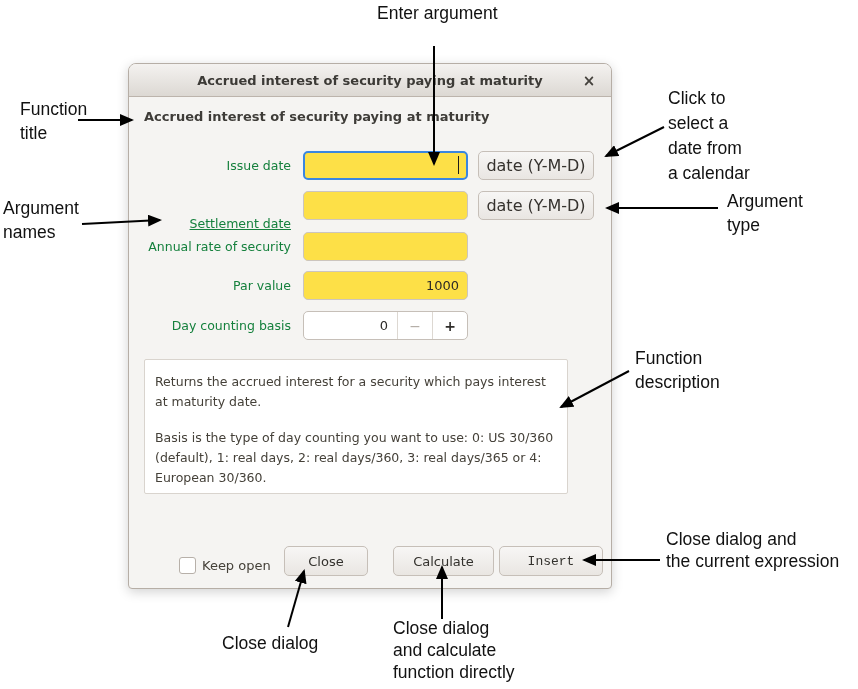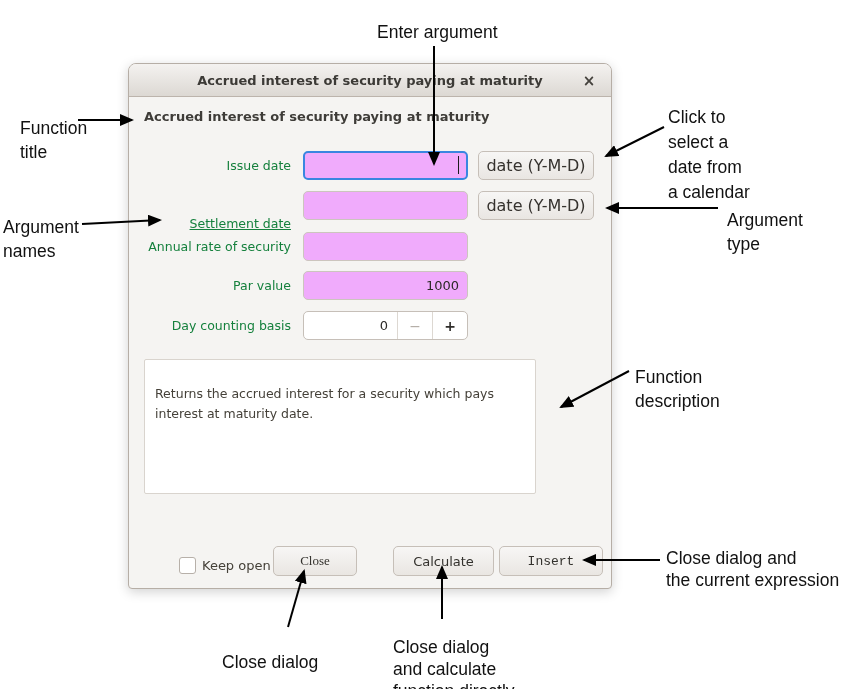--- a/index.html
+++ b/index.html
@@ -29,21 +29,21 @@
   }
   .fn-heading {
     position:absolute; left:15px; top:45px; font-size:13px; font-weight:bold; color:#3e3c38;
   }
   .fld-label {
     position:absolute; left:0; width:162px; height:29px; line-height:29px;
     text-align:right; font-size:12.5px; color:#15803d; white-space:nowrap;
   }
   .fld-input {
     position:absolute; left:174px; width:165px; height:29px;
-    background:#f0abfc; border:1px solid #ccc5be; border-radius:5px;
+    background:#fde047; border:1px solid #ccc5be; border-radius:5px;
     font-family:"DejaVu Sans", sans-serif; font-size:13px; color:#2c2a27;
     padding:0 8px; outline:none;
   }
   .fld-input.focused { border:2px solid #3a86e0; }
   .caret { position:absolute; right:9px; top:5px; width:1px; height:18px; background:#1c1c1c; }
   .input-wrap { position:absolute; left:174px; width:165px; height:29px; }
   .input-wrap .fld-input { left:0; top:0; width:165px; }
   .num-right { text-align:right; }
   .date-btn {
     position:absolute; left:349px; width:116px; height:29px;
@@ -60,45 +60,45 @@
     flex:1; text-align:right; padding-right:9px; line-height:27px;
     font-size:13px; color:#2c2a27;
   }
   .spin-btn {
     width:35px; border-left:1px solid #ddd8d2; display:flex;
     align-items:center; justify-content:center; font-size:14px; cursor:default;
   }
   .spin-minus { color:#b3ada6; }
   .spin-plus  { color:#2f2d2a; font-weight:bold; }
   .desc-box {
-    position:absolute; left:15px; top:295px; width:392px; height:135px;
+    position:absolute; left:15px; top:295px; width:424px; height:135px;
     background:#ffffff; border:1px solid #d9d4ce; border-radius:2px;
-    padding:24px 10px; font-size:12.5px; line-height:20px; color:#454139;
+    padding:12px 10px; font-size:12.5px; line-height:20px; color:#454139;
   }
   .desc-box p + p { margin-top:16px; }
   .chk {
     position:absolute; left:50px; top:493px; width:17px; height:17px;
     appearance:none; -webkit-appearance:none; background:#ffffff;
     border:1px solid #b7b0a9; border-radius:3px; cursor:default;
   }
   .chk-label { position:absolute; left:73px; top:494px; font-size:13px; color:#454139; }
   .act-btn {
     position:absolute; top:482px; height:30px;
     background:linear-gradient(#f7f6f5,#e9e6e2); border:1px solid #c6bfb8; border-radius:5px;
     font-family:"DejaVu Sans", sans-serif; font-size:13px; color:#33312d;
     display:flex; align-items:center; justify-content:center; cursor:default;
   }
-  #btn-close     { left:144px; width:84px;font-family:Liberation Serif, serif; }
+  #btn-close     { left:155px; width:84px; }
   #btn-calculate { left:264px; width:101px; }
   #btn-insert    { left:370px; width:104px;font-family:Liberation Mono, monospace; }
 
   
   .note {
     position:absolute; font-family:"Liberation Sans", sans-serif;
-    font-size:17.5px; line-height:24px; color:#111111; white-space:nowrap;margin-top:19px;
+    font-size:17.5px; line-height:24px; color:#111111; white-space:nowrap;
   }
   .note span { display:block; }
   #note-enter     { left:377px; top:1px;   }
   #note-fn-title  { left:20px;  top:97px;  }
   #note-arg-names { left:3px;   top:196px; }
   #note-calendar  { left:668px; top:86px;  line-height:25px; }
   #note-arg-type  { left:727px; top:189px; }
   #note-fn-desc   { left:635px; top:346px; }
   #note-insert    { left:666px; top:528px; line-height:22px; }
   #note-close     { left:222px; top:631px; }
@@ -139,20 +139,21 @@
 
     <div class="fld-label" style="top:247px;">Day counting basis</div>
     <div class="spinner" style="top:247px;">
       <div class="spin-value">0</div>
       <div class="spin-btn spin-minus">−</div>
       <div class="spin-btn spin-plus">+</div>
     </div>
 
     <div class="desc-box">
       <p>Returns the accrued interest for a security which pays interest at maturity date.</p>
+      <p>Basis is the type of day counting you want to use: 0: US 30/360 (default), 1: real days, 2: real days/360, 3: real days/365 or 4: European 30/360.</p>
     </div>
 
     <input class="chk" type="checkbox" style="">
     <div class="chk-label">Keep open</div>
     <button class="act-btn" id="btn-close">Close</button>
     <button class="act-btn" id="btn-calculate">Calculate</button>
     <button class="act-btn" id="btn-insert">Insert</button>
   </div>
 
   <div class="note" id="note-enter">

